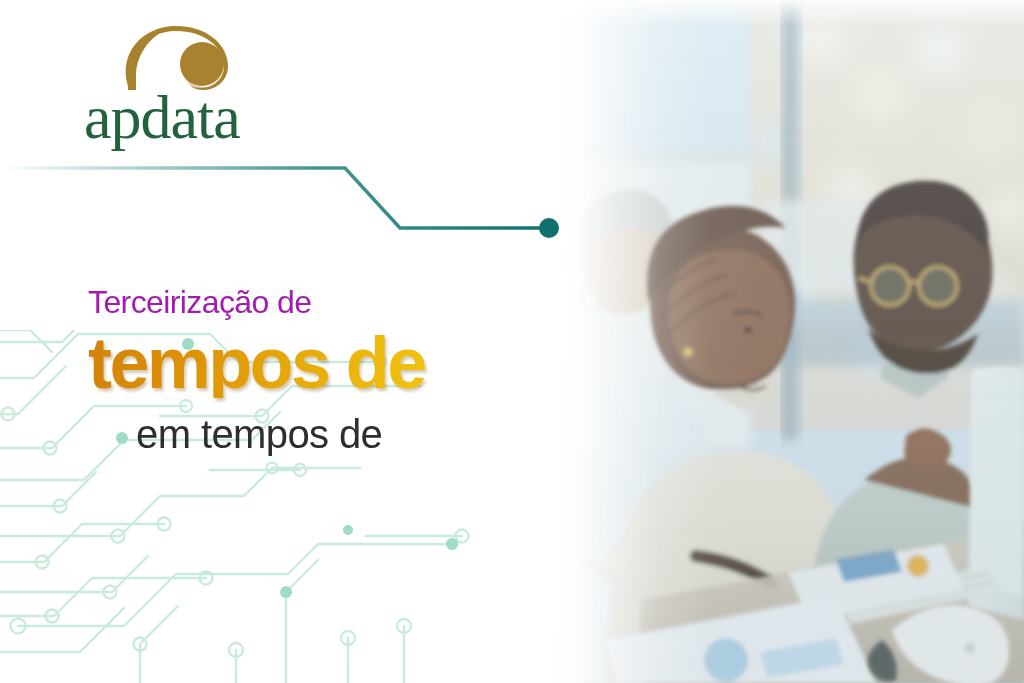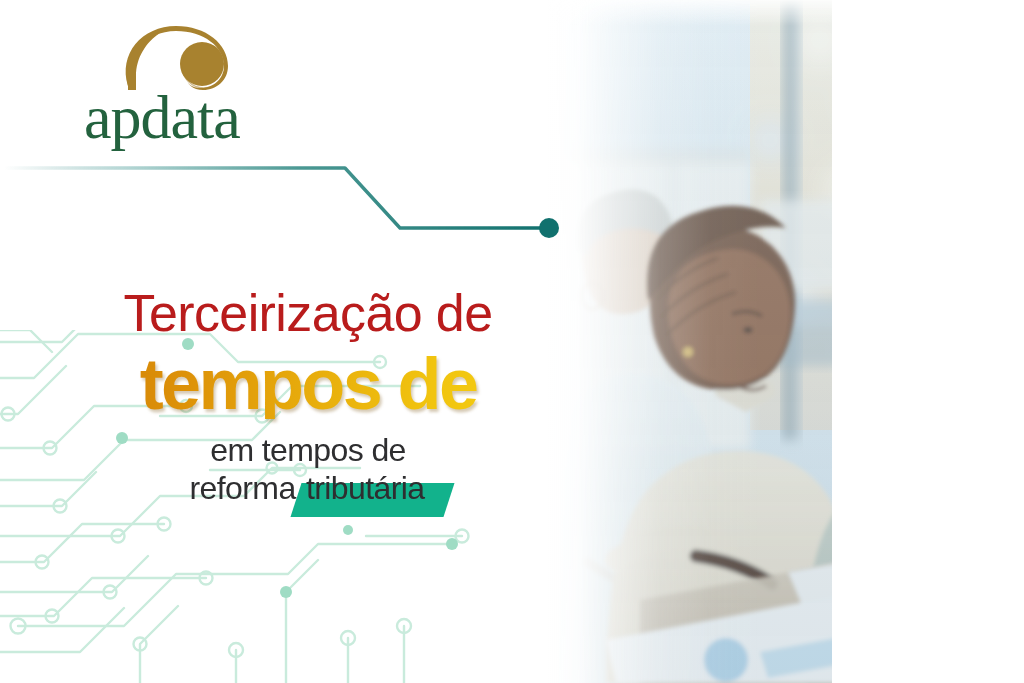--- a/index.html
+++ b/index.html
@@ -4,24 +4,23 @@
 <style>
   * { margin:0; padding:0; box-sizing:border-box; }
   html,body { width:1024px; height:683px; overflow:hidden; }
   body {
     font-family:"Liberation Sans", sans-serif;
     background:#ffffff;
     position:relative;
   }
   #banner {
     position:absolute; inset:0;
-    width:832px; height:683px;
+    width:1024px; height:683px;
     background:#ffffff;
     overflow:hidden;
-    text-align:center;
   }
 
   
   #photo-panel {
     position:absolute;
     left:520px; top:0;
     width:504px; height:683px;
     overflow:hidden;
   }
   #photo-art { position:absolute; inset:0; }
@@ -62,41 +61,42 @@
     position:absolute; left:0; top:62px;
     font-family:"Liberation Serif", serif;
     font-size:62px; line-height:1;
     color:#23623E; letter-spacing:-1px; font-weight:400;
   }
 
   
   #headline-block { position:absolute; left:88px; top:286px; width:440px; }
 
   #eyebrow {
-    font-size:52px; line-height:1.05; color:#b91c1c;
+    font-size:32px; line-height:1.05; color:#a21caf;
     font-weight:400; letter-spacing:-0.6px;
   }
 
   .big-line {
     font-size:72px; font-weight:700; line-height:0.98;
     letter-spacing:-2.6px;
     background:linear-gradient(95deg,#d28309 0%, #dd9108 22%, #e8ae0c 52%, #f1c40f 78%, #f4cd13 100%);
     -webkit-background-clip:text; background-clip:text;
     color:transparent; -webkit-text-fill-color:transparent;
     filter:drop-shadow(2px 3px 1.5px rgba(120,80,10,0.30));
     white-space:nowrap;
   }
   #line-folha { margin-top:8px; }
   #line-pagamento { margin-top:-6px; }
 
   #subline {
     margin-top:14px;
-    font-size:32px; line-height:1.12; color:#2e2e30;
+    font-size:40px; line-height:1.12; color:#2e2e30;
     font-weight:400; letter-spacing:-0.6px;
     position:relative;
+    margin-left:48px;
   }
   #sub-row2 { position:relative; display:block; margin-top:2px; white-space:nowrap; }
   #highlight-word { position:relative; display:inline-block; padding:0 2px; }
   #highlight-shape {
     position:absolute; left:-8px; top:12px;
     width:calc(100% + 30px); height:34px;
     background:#12B28C;
     transform:skewX(-18deg);
     z-index:0;
   }
@@ -353,19 +353,16 @@
     <div id="logo-word">apdata</div>
   </div>
 
   <div id="headline-block">
     <div id="eyebrow">Terceirização de</div>
 
     <div class="big-line" id="line-folha">tempos de</div>
 
     <div id="subline">
       <span>em tempos de</span>
-      <span id="sub-row2">
-        <span>reforma </span><span id="highlight-word"><span id="highlight-shape"></span><span id="highlight-text">tributária</span></span>
-      </span>
     </div>
   </div>
 
 </div>
 
 </body></html>

